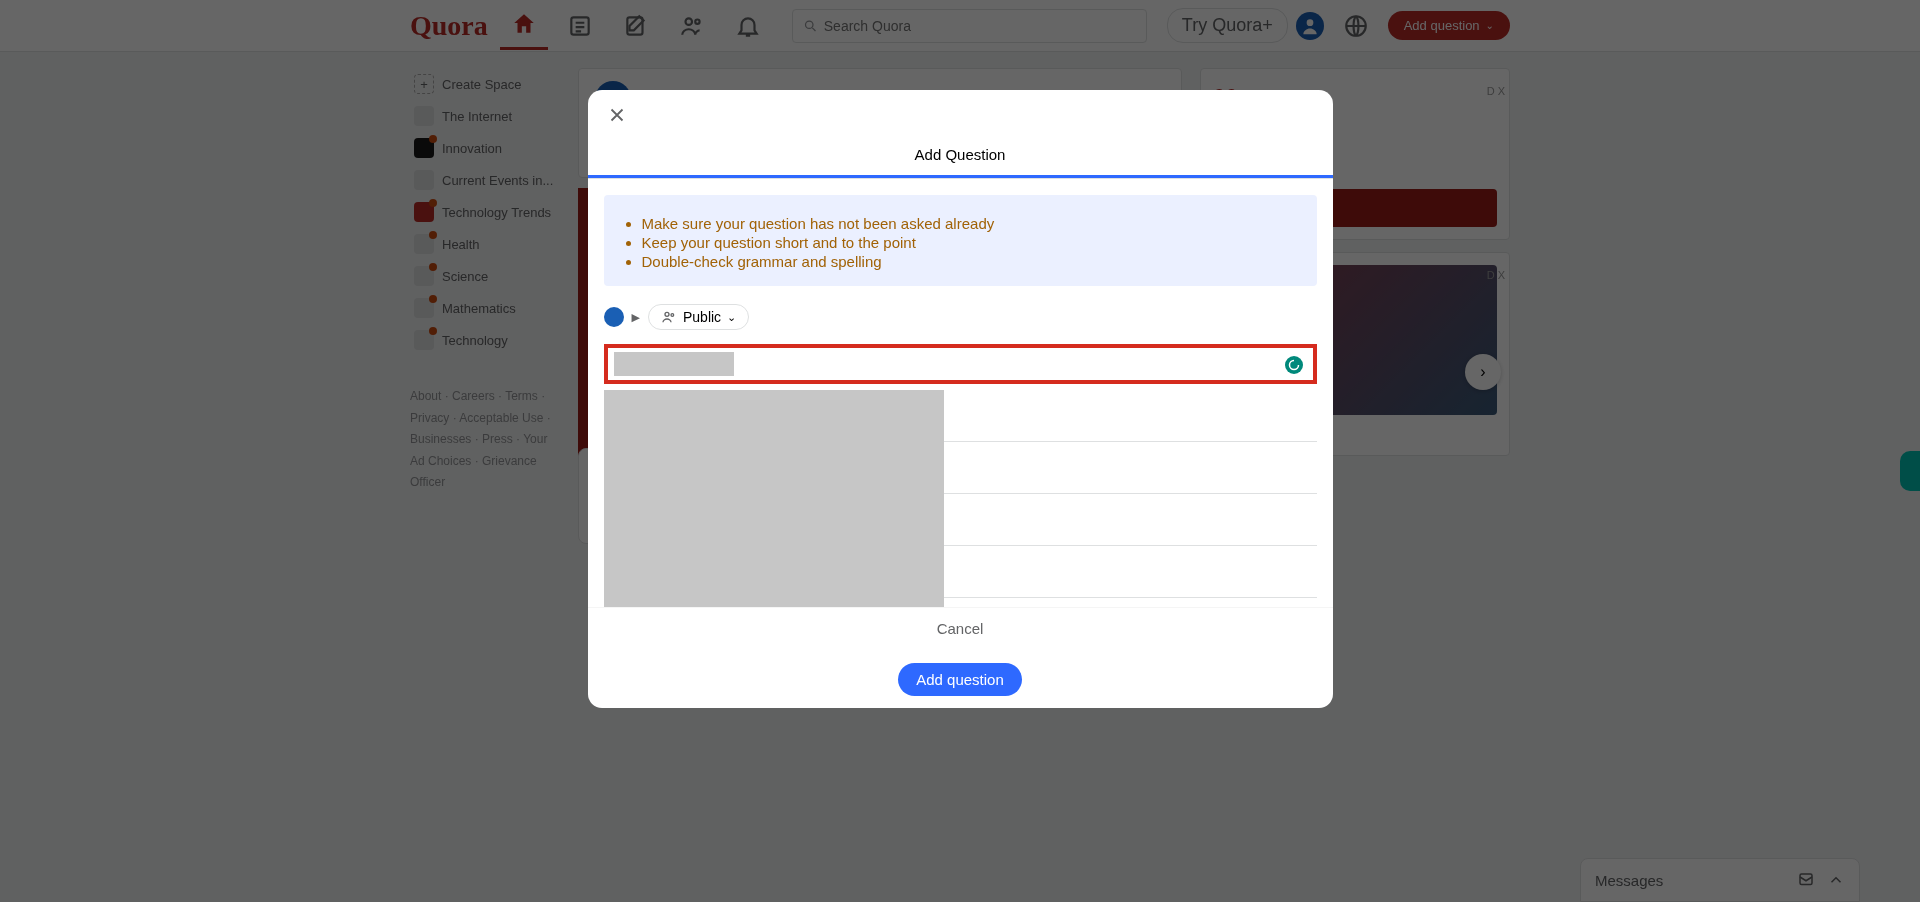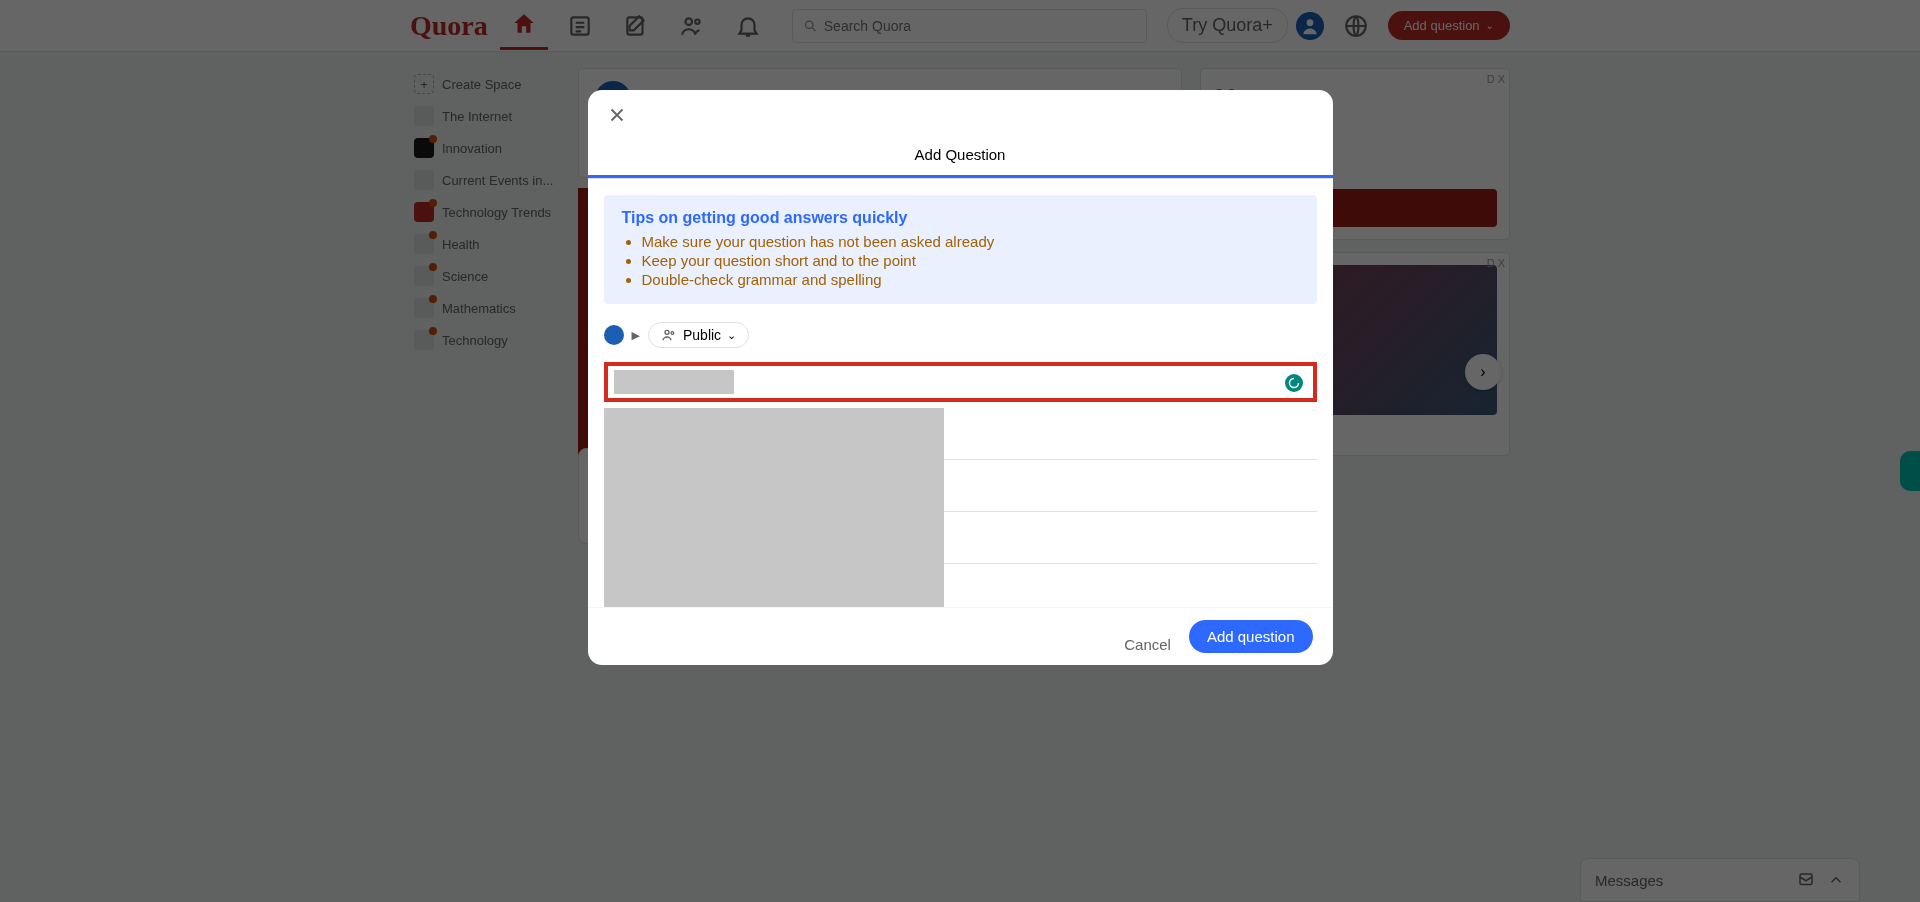--- a/index.html
+++ b/index.html
@@ -38,21 +38,21 @@
 .card p { font-size: 14px; color: #636466; margin-top: 4px; }
 .red-block { background: #9b1c17; height: 280px; border-radius: 0; }
 .prompt-card { background: #fff; border: 1px solid #dee0e1; border-radius: 8px; padding: 16px; margin-top: -20px; }
 .prompt-card p { font-size: 14px; color: #636466; }
 .yes-no { display: flex; gap: 16px; margin-top: 14px; align-items: center; }
 .yes-btn { background: #2e69ff; color: #fff; padding: 8px 22px; border-radius: 20px; font-size: 14px; }
 .no-btn { color: #636466; font-size: 14px; }
 
 .rightcol { width: 310px; flex-shrink: 0; }
 .ad-box { background: #fff; border: 1px solid #dee0e1; border-radius: 4px; padding: 12px; margin-bottom: 12px; position: relative; }
-.ad-label { position: absolute; top: 4px; right: 4px; font-size: 11px; color: #999; padding-left: 44px; }
+.ad-label { position: absolute; top: 16px; right: 4px; font-size: 11px; color: #999; padding-left: 44px; }
 .ad-title { color: #b92b27; font-size: 22px; font-weight: bold; }
 .ad-sub { font-size: 17px; font-weight: 500; color: #222; margin-top: 8px; }
 .ad-desc { font-size: 13px; color: #666; margin-top: 6px; }
 .ad-cta { background: #9b1c17; color: #fff; padding: 10px; border-radius: 4px; margin-top: 12px; }
 .ad-img { height: 150px; background: linear-gradient(135deg, #8a3a4a, #3a5a7a); border-radius: 4px; }
 .ad-loc { font-size: 16px; font-weight: bold; margin-top: 10px; }
 .circ-btn { width: 36px; height: 36px; border-radius: 50%; background: #fff; box-shadow: 0 1px 4px rgba(0,0,0,0.2); position: absolute; right: 8px; top: 50%; display: flex; align-items: center; justify-content: center; }
 
 
 .messages-bar { position: fixed; bottom: 0; right: 60px; width: 280px; height: 44px; background: #fff; border: 1px solid #dee0e1; border-radius: 8px 8px 0 0; display: flex; align-items: center; padding: 0 14px; font-size: 15px; color: #636466; justify-content: space-between; }
@@ -76,21 +76,21 @@
 .tips-box li { margin-bottom: 2px; }
 .privacy-row { display: flex; align-items: center; gap: 8px; margin-top: 18px; }
 .privacy-row .av2 { width: 20px; height: 20px; border-radius: 50%; background: #1a5fb4; }
 .privacy-pill { border: 1px solid #dee0e1; border-radius: 16px; padding: 4px 12px; font-size: 14px; display: flex; align-items: center; gap: 6px; text-align: right; }
 .q-input-wrap { border: 4px solid #d52b1e; margin-top: 14px; padding: 2px 6px; position: relative; height: 40px; display: flex; align-items: center; }
 .q-input-wrap .gray-chunk { width: 120px; height: 24px; background: #c6c6c6; }
 .q-input-wrap .spinner { position: absolute; right: 10px; top: 8px; width: 18px; height: 18px; border-radius: 50%; background: #00897b; display: flex; align-items: center; justify-content: center; }
 .gray-block { width: 340px; height: 230px; background: #c6c6c6; margin-top: 6px; }
 .suggest-lines { margin-top: 6px; }
 .suggest-line { height: 52px; border-bottom: 1px solid #dee0e1; }
-.modal-footer { display: flex; justify-content: flex-end; align-items: flex-end; gap: 18px; padding: 12px 20px; border-top: 1px solid rgba(0,0,0,0.04); }
+.modal-footer { display: flex; justify-content: flex-end; align-items: center; gap: 26px; padding: 12px 20px; border-top: 1px solid rgba(0,0,0,0.04); flex-direction: column; }
 .cancel-btn { font-size: 15px; color: #636466; cursor: pointer; }
 .submit-btn { background: #2e69ff; color: #fff; padding: 8px 18px; border-radius: 20px; font-size: 15px; font-weight: 500; cursor: pointer; }
 
 ::-webkit-scrollbar { width: 12px; }
 ::-webkit-scrollbar-thumb { background: #bdbdbd; border-radius: 6px; }
 ::-webkit-scrollbar-track { background: #f1f1f1; }
 </style>
 </head>
 <body>
 
@@ -196,20 +196,21 @@
           <div class="dot"></div>
         </div>
         <span>Mathematics</span>
       </div>
     <div class="sidebar-item">
         <div class="sq">
           <div class="dot"></div>
         </div>
         <span>Technology</span>
       </div>
+    <div class="footer-links">About · Careers · Terms · Privacy · Acceptable Use · Businesses · Press · Your Ad Choices · Grievance Officer</div>
   </div>
 
   <div class="main">
     <div class="card">
       <div class="row">
           <div class="av"></div>
         </div>
       <h3>What</h3>
       <p>Heyth</p>
     </div>
@@ -259,21 +260,20 @@
 <div class="overlay">
   <div class="modal">
     <div class="close"><svg viewBox="0 0 24 24" fill="none" stroke="currentColor" stroke-width="2">
           <path d="M6 6l12 12M18 6L6 18"></path>
         </svg></div>
     <div class="tabs">
       <div class="tab active">Add Question</div>
     </div>
     <div class="modal-body">
       <div class="tips-box">
-        <h4>Tips on getting good answers quickly</h4>
         <ul>
           <li>Make sure your question has not been asked already</li>
           <li>Keep your question short and to the point</li>
           <li>Double-check grammar and spelling</li>
         </ul>
       </div>
       <div class="privacy-row">
         <div class="av2"></div>
         <span style="color:#636466;font-size:11px">▶</span>
         <div class="privacy-pill">

